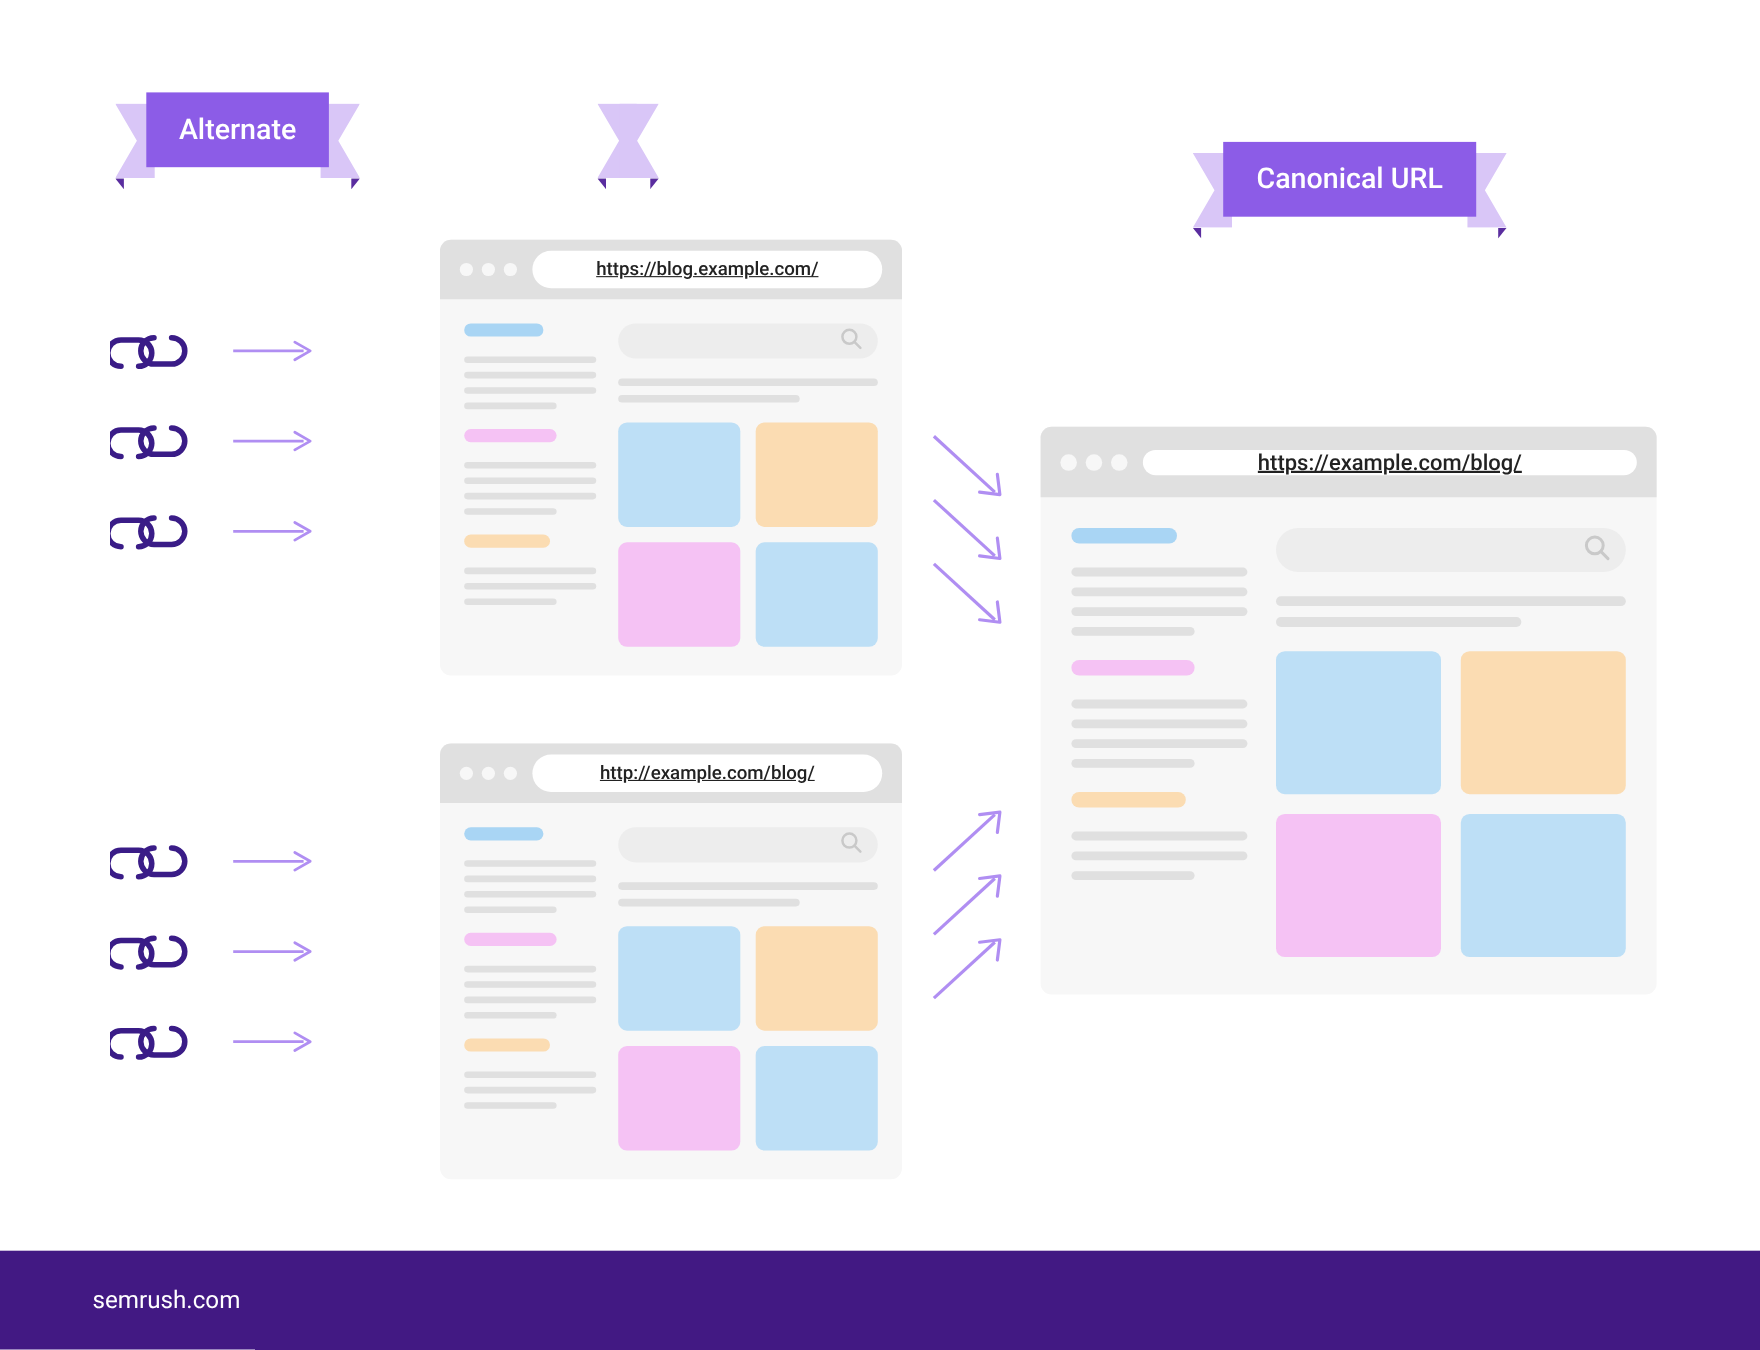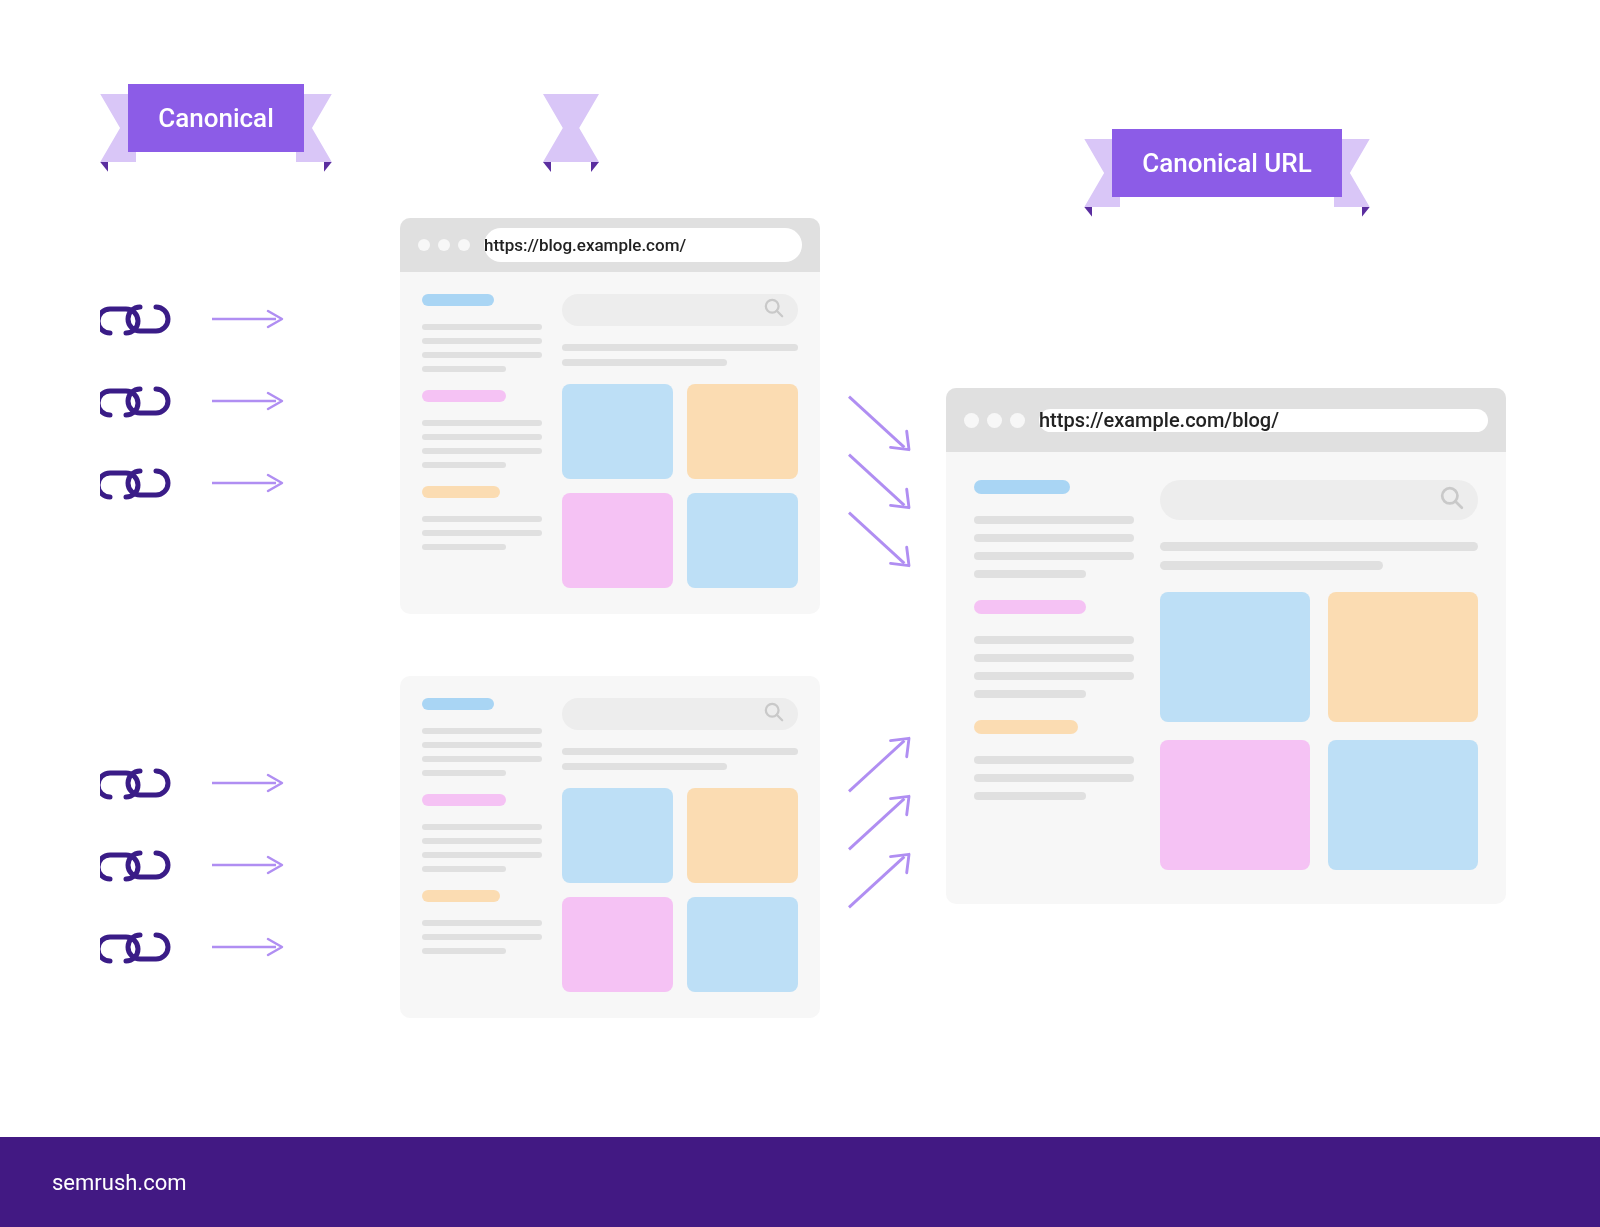--- a/index.html
+++ b/index.html
@@ -100,22 +100,23 @@
     border-radius:10px 10px 0 0;
     display:flex;align-items:center;
     padding:0 18px;
     gap:14px;
   }
   .dots{display:flex;gap:8px;}
   .dot{border-radius:50%;background:var(--gray-bg);}
   .addr{
     flex:1;background:var(--white);
     border-radius:999px;
-    display:flex;align-items:center;justify-content:flex-start;
+    display:flex;align-items:center;justify-content:center;
     font-weight:500;color:var(--black);
+    text-decoration:underline;
   }
   .browser .content{
     display:flex;
     padding:22px 22px 26px 22px;
     gap:20px;
   }
   .side{display:flex;flex-direction:column;gap:18px;}
   .sbar{border-radius:999px;}
   .sline{border-radius:999px;background:var(--gray2);}
   .main{flex:1;display:flex;flex-direction:column;gap:18px;}
@@ -123,21 +124,21 @@
   .search .mag{position:absolute;right:14px;top:50%;transform:translate(0,-50%);}
   .mline{border-radius:999px;background:var(--gray2);}
   .grid2{display:grid;grid-template-columns:1fr 1fr;gap:14px;}
   .tile{border-radius:8px;}
 
   
   .footer{
     position:absolute;left:0;right:0;bottom:0;
     height:90px;background:var(--footer);
     display:flex;align-items:center;justify-content:space-between;
-    padding:0 52px;
+    padding:0 84px;
   }
   .footer .site{color:var(--white);font-size:22px;}
   .brand{display:flex;align-items:center;gap:14px;color:var(--white);font-weight:800;font-size:30px;letter-spacing:2px;}
   .brand .logo{width:42px;height:42px;position:relative;}
   .brand .logo svg{width:100%;height:100%;display:block;}
 
   
   .browser.sm{width:420px;}
   .browser.sm .chrome{height:54px;}
   .browser.sm .dot{width:12px;height:12px;}
@@ -171,21 +172,21 @@
 <body>
 
 <div class="canvas">
 
   <div class="ribbon" style="left:86px;top:84px;width:260px;">
     <div class="tail-wrap tshift">
         <div class="tail left"></div>
         <div class="fold lf"></div>
       </div>
     <div class="body">
-        <span>Canonical</span>
+        <span>Alternate</span>
       </div>
     <div class="tail-wrap tshift">
         <div class="tail right"></div>
         <div class="fold rf"></div>
       </div>
   </div>
 
   <div class="ribbon" style="left:406px;top:84px;width:330px;">
     <div class="tail-wrap tshift">
         <div class="tail left"></div>
@@ -352,20 +353,30 @@
           <div class="tile" style="background:var(--blue);"></div>
           <div class="tile" style="background:var(--orange);"></div>
           <div class="tile" style="background:var(--pink);"></div>
           <div class="tile" style="background:var(--blue);"></div>
         </div>
       </div>
     </div>
   </div>
 
   <div class="browser sm" style="left:400px;top:676px;">
+    <div class="chrome">
+      <div class="dots">
+          <div class="dot"></div>
+          <div class="dot"></div>
+          <div class="dot"></div>
+        </div>
+      <div class="addr">
+          <span>http://example.com/blog/</span>
+        </div>
+    </div>
     <div class="content">
       <div class="side">
         <div class="sbar" style="background:var(--blue2);width:60%;"></div>
         <div class="lines">
             <div class="sline"></div>
             <div class="sline"></div>
             <div class="sline"></div>
             <div class="sline" style="width:70%"></div>
           </div>
         <div class="sbar" style="background:var(--pink);width:70%;"></div>

